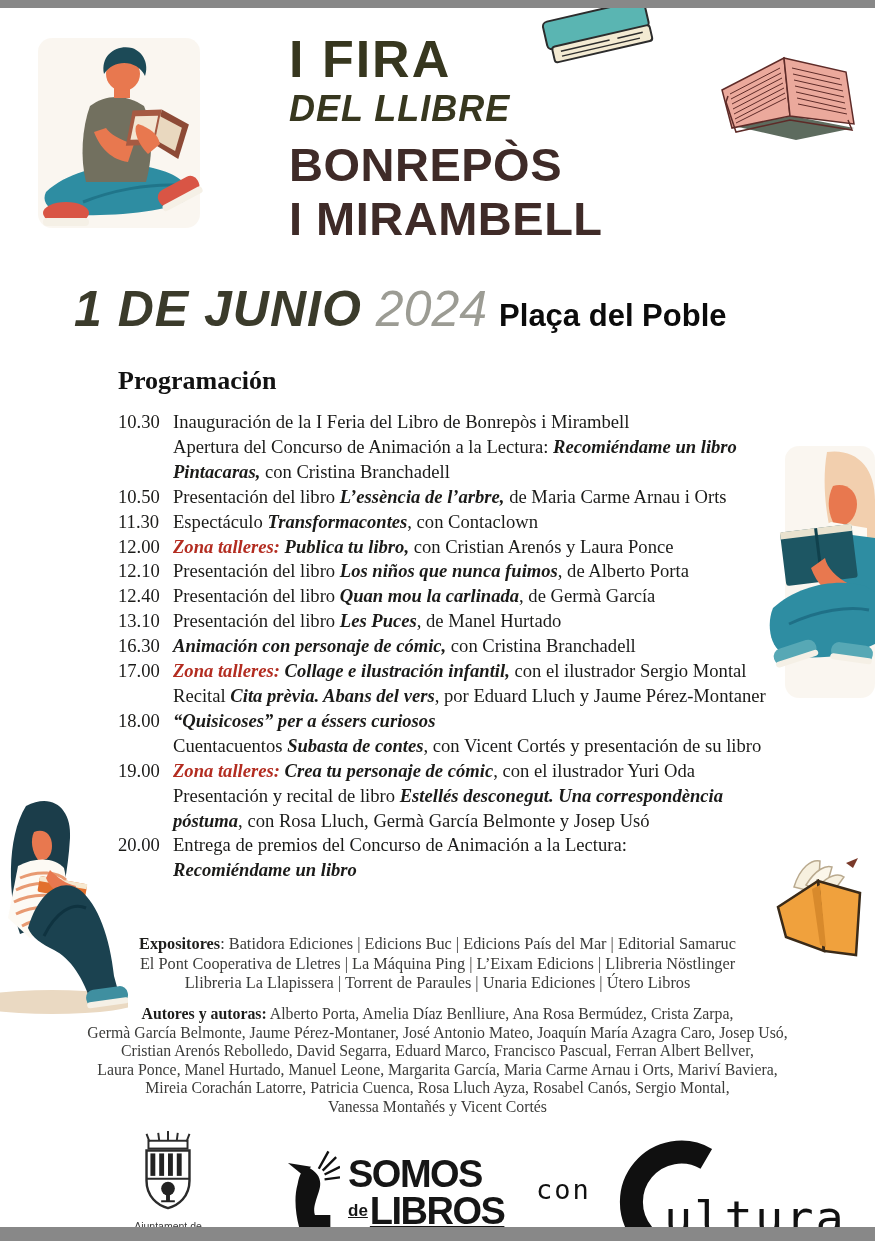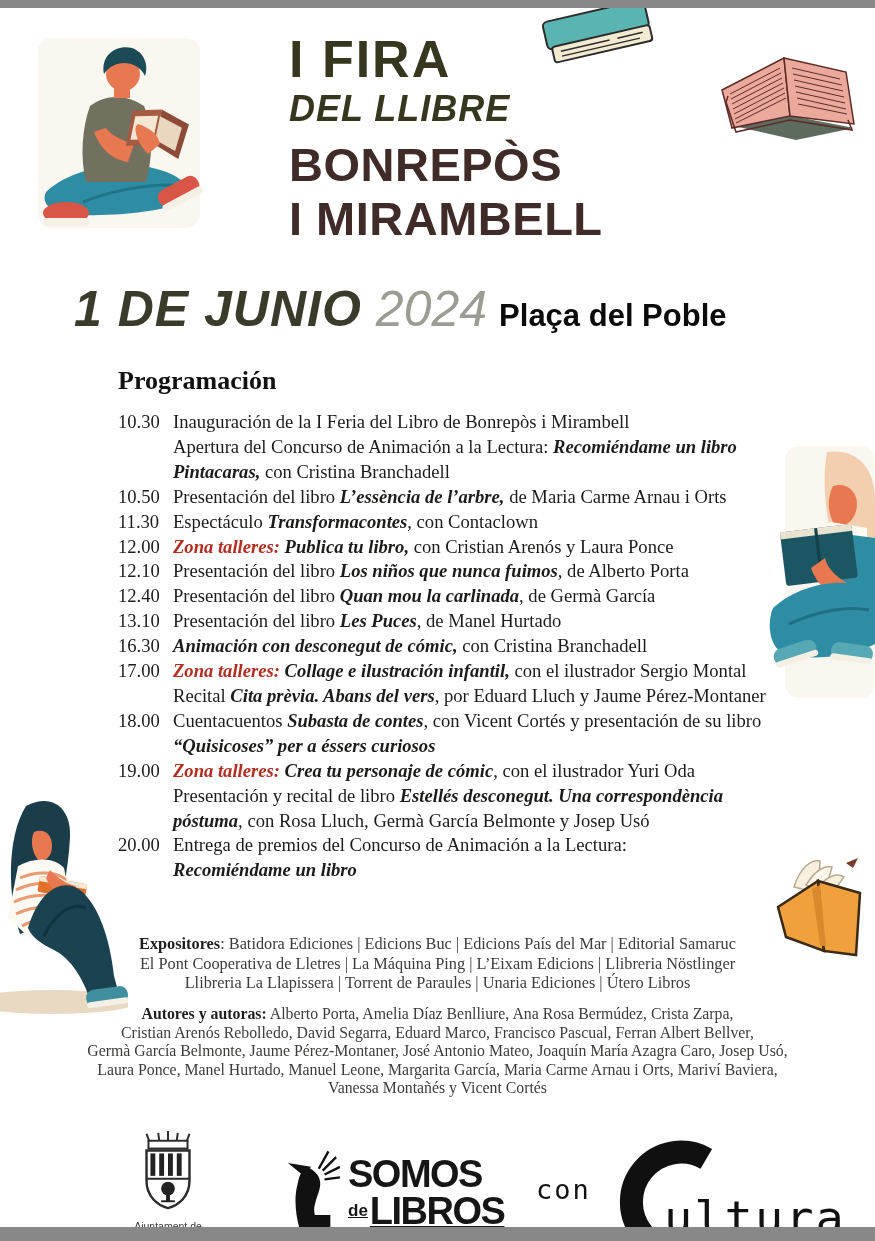--- a/index.html
+++ b/index.html
@@ -209,35 +209,35 @@
         </div>
         <div class="prow">
           <div class="ptime">13.10</div>
           <div class="ptext">
             <div class="pline"><span class="seg-n">Presentación del libro </span><span class="seg-b">Les Puces</span><span class="seg-n">, de Manel Hurtado</span></div>
           </div>
         </div>
         <div class="prow">
           <div class="ptime">16.30</div>
           <div class="ptext">
-            <div class="pline"><span class="seg-b">Animación con desconegut de cómic,</span><span class="seg-n"> con Cristina Branchadell</span></div>
+            <div class="pline"><span class="seg-b">Animación con personaje de cómic,</span><span class="seg-n"> con Cristina Branchadell</span></div>
           </div>
         </div>
         <div class="prow">
           <div class="ptime">17.00</div>
           <div class="ptext">
             <div class="pline"><span class="seg-r">Zona talleres: </span><span class="seg-b">Collage e ilustración infantil,</span><span class="seg-n"> con el ilustrador Sergio Montal</span></div>
             <div class="pline"><span class="seg-n">Recital </span><span class="seg-b">Cita prèvia. Abans del vers</span><span class="seg-n">, por Eduard Lluch y Jaume Pérez-Montaner</span></div>
           </div>
         </div>
         <div class="prow">
           <div class="ptime">18.00</div>
           <div class="ptext">
+            <div class="pline"><span class="seg-b">“Quisicoses” per a éssers curiosos</span></div>
             <div class="pline"><span class="seg-n">Cuentacuentos </span><span class="seg-b">Subasta de contes</span><span class="seg-n">, con Vicent Cortés y presentación de su libro</span></div>
-            <div class="pline"><span class="seg-b">“Quisicoses” per a éssers curiosos</span></div>
           </div>
         </div>
         <div class="prow">
           <div class="ptime">19.00</div>
           <div class="ptext">
             <div class="pline"><span class="seg-r">Zona talleres: </span><span class="seg-b">Crea tu personaje de cómic</span><span class="seg-n">, con el ilustrador Yuri Oda</span></div>
             <div class="pline"><span class="seg-n">Presentación y recital de libro </span><span class="seg-b">Estellés desconegut. Una correspondència</span></div>
             <div class="pline"><span class="seg-b">póstuma</span><span class="seg-n">, con Rosa Lluch, Germà García Belmonte y Josep Usó</span></div>
           </div>
         </div>
@@ -252,23 +252,24 @@
   </section>
 
   <section class="expositors" id="expositors">
       <div><span class="lbl">Expositores</span>: Batidora Ediciones | Edicions Buc | Edicions País del Mar | Editorial Samaruc</div>
       <div>El Pont Cooperativa de Lletres | La Máquina Ping | L’Eixam Edicions | Llibreria Nöstlinger</div>
       <div>Llibreria La Llapissera | Torrent de Paraules | Unaria Ediciones | Útero Libros</div>
     </section>
 
   <section class="authors" id="authors">
       <div><span class="lbl">Autores y autoras:</span> Alberto Porta, Amelia Díaz Benlliure, Ana Rosa Bermúdez, Crista Zarpa,</div>
+      <div>Germà García Belmonte, Jaume Pérez-Montaner, José Antonio Mateo, Joaquín María Azagra Caro, Josep Usó,</div>
       <div>Cristian Arenós Rebolledo, David Segarra, Eduard Marco, Francisco Pascual, Ferran Albert Bellver,</div>
-      <div>Germà García Belmonte, Jaume Pérez-Montaner, José Antonio Mateo, Joaquín María Azagra Caro, Josep Usó,</div>
       <div>Laura Ponce, Manel Hurtado, Manuel Leone, Margarita García, Maria Carme Arnau i Orts, Mariví Baviera,</div>
+      <div>Mireia Corachán Latorre, Patricia Cuenca, Rosa Lluch Ayza, Rosabel Canós, Sergio Montal,</div>
       <div>Vanessa Montañés y Vicent Cortés</div>
     </section>
 
   <div class="crest">
     <svg width="70" height="82" viewBox="0 0 70 84">
       <path d="M16,12 L13,4 M26,11 L25,3 M35,11 L35,1 M44,11 L45,3 M54,12 L57,4" stroke="#2b2b2b" stroke-width="2" fill="none"></path>
       <rect x="15" y="11" width="40" height="8" fill="none" stroke="#2b2b2b" stroke-width="2"></rect>
       <path d="M13,21 H57 V52 C57,68 46,77 35,80 C24,77 13,68 13,52 Z" fill="#ffffff" stroke="#2b2b2b" stroke-width="2.5"></path>
       <rect x="17" y="24" width="5" height="23" fill="#222"></rect>
       <rect x="26" y="24" width="5" height="23" fill="#222"></rect>

